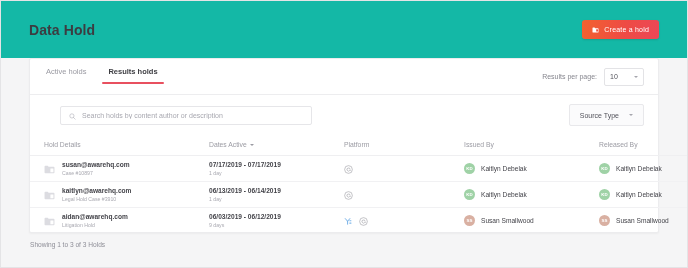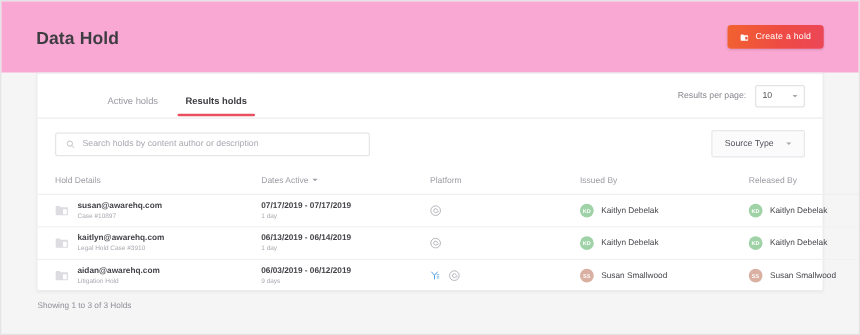--- a/index.html
+++ b/index.html
@@ -27,21 +27,21 @@
   }
 
   
   .page-header {
     position: relative;
     height: 57px;
     padding: 0 28px;
     display: flex;
     align-items: center;
     justify-content: space-between;
-    background: #f9a8d4;
+    background: #14b8a6;
   }
   .page-title {
     font-size: 14px;
     font-weight: 700;
     color: #3c3c41;
     letter-spacing: 0.1px;
   }
 
   .create-btn {
     display: inline-flex;
@@ -79,25 +79,24 @@
     display: flex;
     align-items: center;
     justify-content: space-between;
     height: 36px;
     padding: 0 14px 0 14px;
     border-bottom: 1px solid #ededef;
     box-sizing: border-box;
   }
   .tabs {
     display: flex;
-    align-items: flex-end;
+    align-items: center;
     height: 36px;
     gap: 22px;
     padding-left: 2px;
-    margin-left: 40px;
   }
   .tab {
     position: relative;
     font-size: 7.5px;
     color: #9a9aa2;
     padding-bottom: 10px;
     cursor: pointer;
     white-space: nowrap;
   }
   .tab.active {
@@ -156,20 +155,21 @@
     display: flex;
     align-items: center;
     gap: 6px;
     width: 252px;
     height: 19px;
     padding: 0 8px;
     border: 1px solid #e6e6e9;
     border-radius: 2px;
     background: #fff;
     box-sizing: border-box;
+    margin-left: 16px;
   }
   .search-input {
     border: none;
     outline: none;
     flex: 1;
     font-size: 7px;
     color: #6e6e77;
     font-family: "Liberation Sans", sans-serif;
     background: transparent;
     padding: 0;

